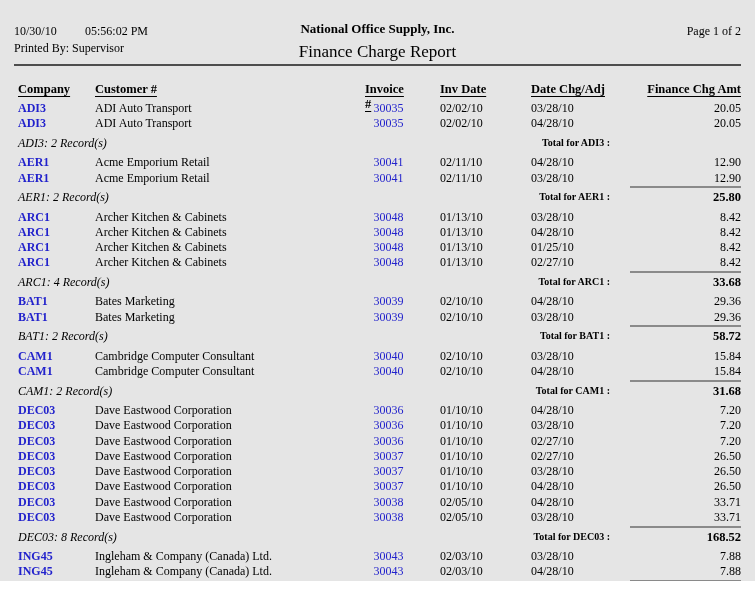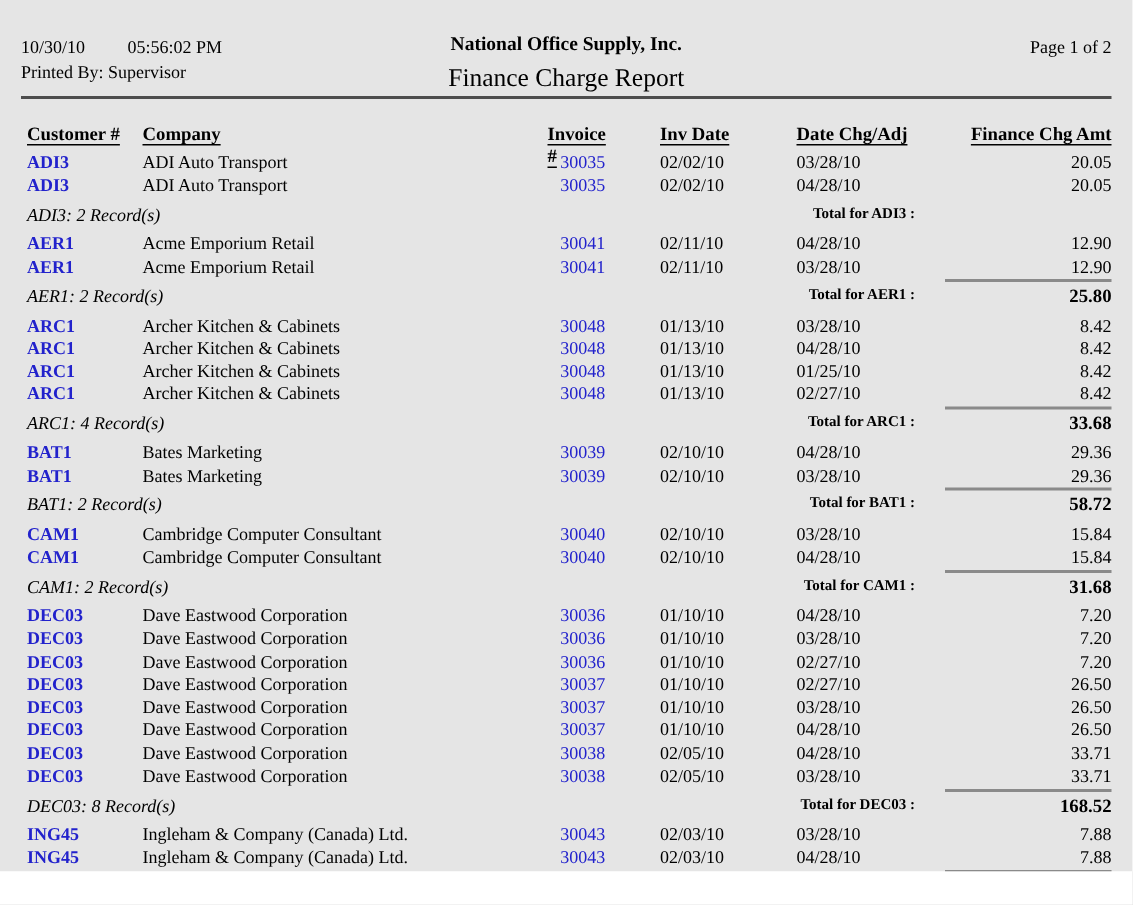--- a/index.html
+++ b/index.html
@@ -67,22 +67,22 @@
   <div class="meta-date">10/30/10</div>
   <div class="meta-time">05:56:02 PM</div>
   <div class="company-name">National Office Supply, Inc.</div>
   <div class="page-label">Page 1 of 2</div>
   <div class="printed-by">Printed By: Supervisor</div>
   <div class="report-title">Finance Charge Report</div>
   <div class="header-rule"></div>
 
   <div class="report-table">
     <div class="grid-row col-head-row">
+      <div><span class="hd">Company</span></div>
       <div><span class="hd">Customer #</span></div>
-      <div><span class="hd">Company</span></div>
       <div class="hd-invoice"><span class="hd">Invoice #</span></div>
       <div class="hd-invdate"><span class="hd">Inv Date</span></div>
       <div class="hd-datechg"><span class="hd">Date Chg/Adj</span></div>
       <div class="hd-amount"><span class="hd">Finance Chg Amt</span></div>
     </div>
     <div class="table-body">
         <div class="finance-group">
           <div class="grid-row data-row">
             <div class="cell-customer link-blue">ADI3</div>
             <div class="cell-company">ADI Auto Transport</div>

